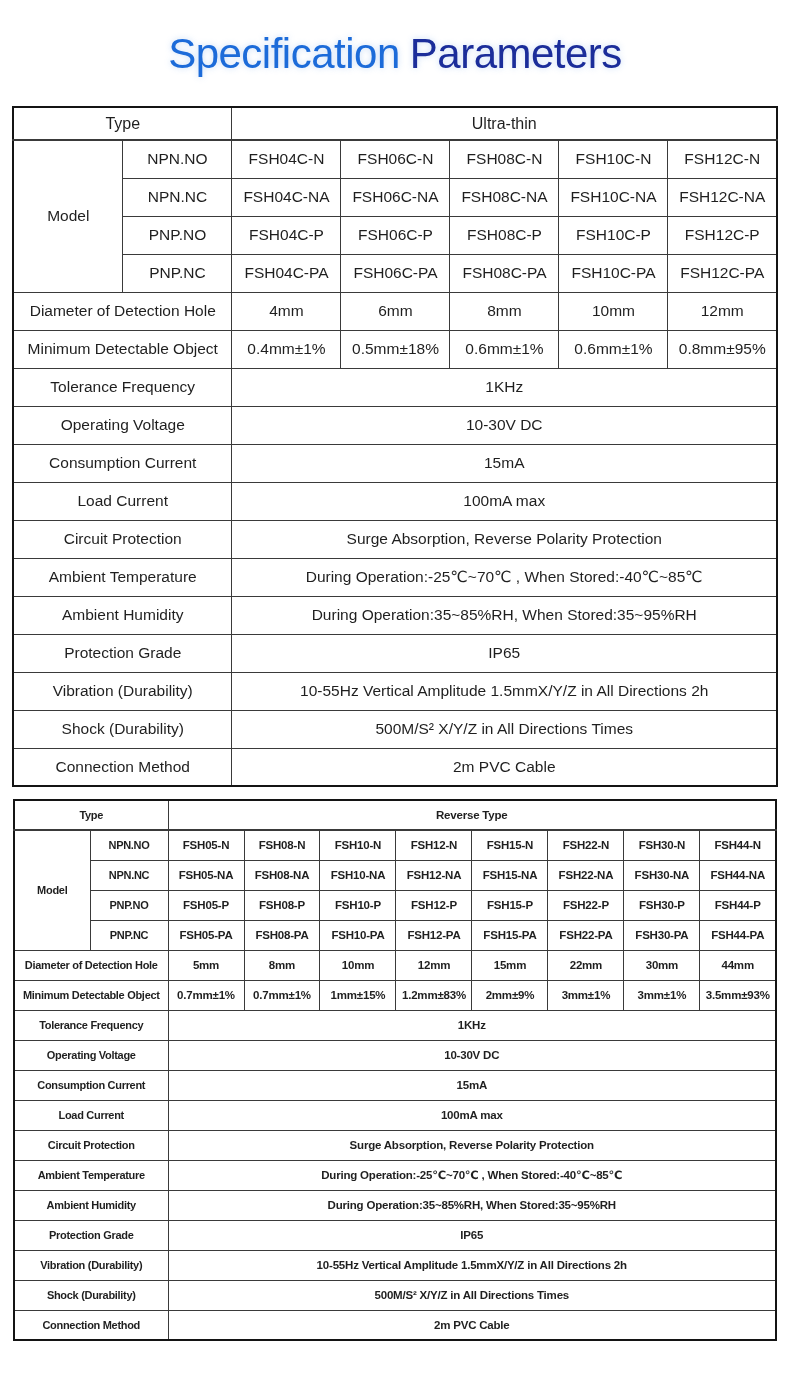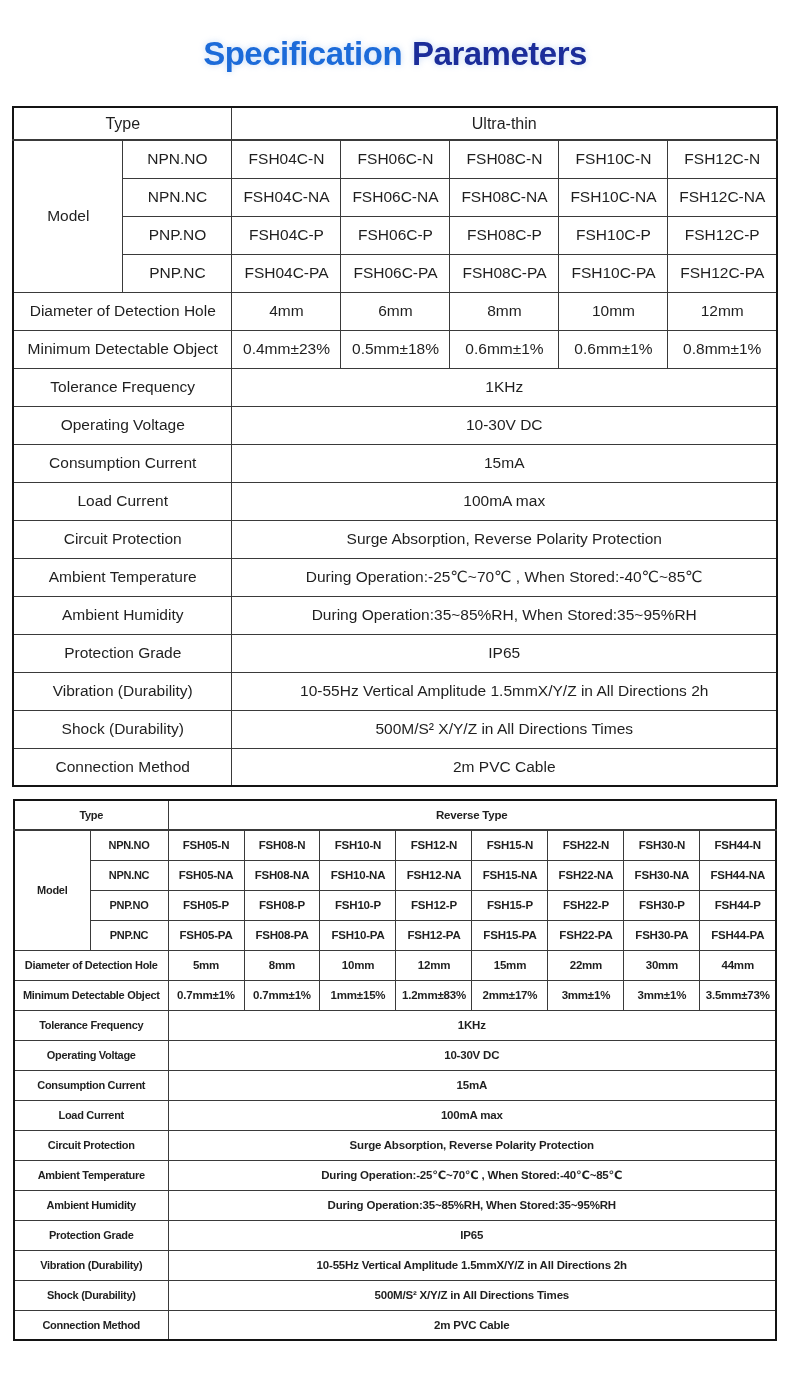--- a/index.html
+++ b/index.html
@@ -3,22 +3,22 @@
 <meta charset="utf-8">
 <style>
   * { margin:0; padding:0; box-sizing:border-box; }
   html,body { width:790px; background:#ffffff; font-family:"Liberation Sans","DejaVu Sans",sans-serif; }
   body { height:1392px; overflow:hidden; }
 
   
   .title {
     margin-top:30px;
     text-align:center;
-    font-size:33px;
-    font-weight:700;
+    font-size:42px;
+    font-weight:400;
     letter-spacing:-0.5px;
     line-height:48px;
     text-shadow:0 0 6px rgba(130,175,235,.45);
     white-space:nowrap;
   }
   .title .t-blue { color:#1c6bd9; }
   .title .t-navy { color:#1b2d9a; margin-left:10px; }
 
   
   .spec-table {
@@ -104,25 +104,25 @@
       <tr>
         <td colspan="2" class="label">Diameter of Detection Hole</td>
         <td>4mm</td>
         <td>6mm</td>
         <td>8mm</td>
         <td>10mm</td>
         <td>12mm</td>
       </tr>
       <tr>
         <td colspan="2" class="label">Minimum Detectable Object</td>
-        <td>0.4mm±23%</td>
+        <td>0.4mm±1%</td>
         <td>0.5mm±18%</td>
         <td>0.6mm±1%</td>
         <td>0.6mm±1%</td>
-        <td>0.8mm±1%</td>
+        <td>0.8mm±95%</td>
       </tr>
       <tr>
         <td colspan="2" class="label">Tolerance Frequency</td>
         <td colspan="5">1KHz</td>
       </tr>
       <tr>
         <td colspan="2" class="label">Operating Voltage</td>
         <td colspan="5">10-30V DC</td>
       </tr>
       <tr>
@@ -237,24 +237,24 @@
         <td>22mm</td>
         <td>30mm</td>
         <td>44mm</td>
       </tr>
       <tr>
         <td colspan="2" class="label">Minimum Detectable Object</td>
         <td>0.7mm±1%</td>
         <td>0.7mm±1%</td>
         <td>1mm±15%</td>
         <td>1.2mm±83%</td>
-        <td>2mm±17%</td>
+        <td>2mm±9%</td>
         <td>3mm±1%</td>
         <td>3mm±1%</td>
-        <td>3.5mm±73%</td>
+        <td>3.5mm±93%</td>
       </tr>
       <tr>
         <td colspan="2" class="label">Tolerance Frequency</td>
         <td colspan="8">1KHz</td>
       </tr>
       <tr>
         <td colspan="2" class="label">Operating Voltage</td>
         <td colspan="8">10-30V DC</td>
       </tr>
       <tr>

